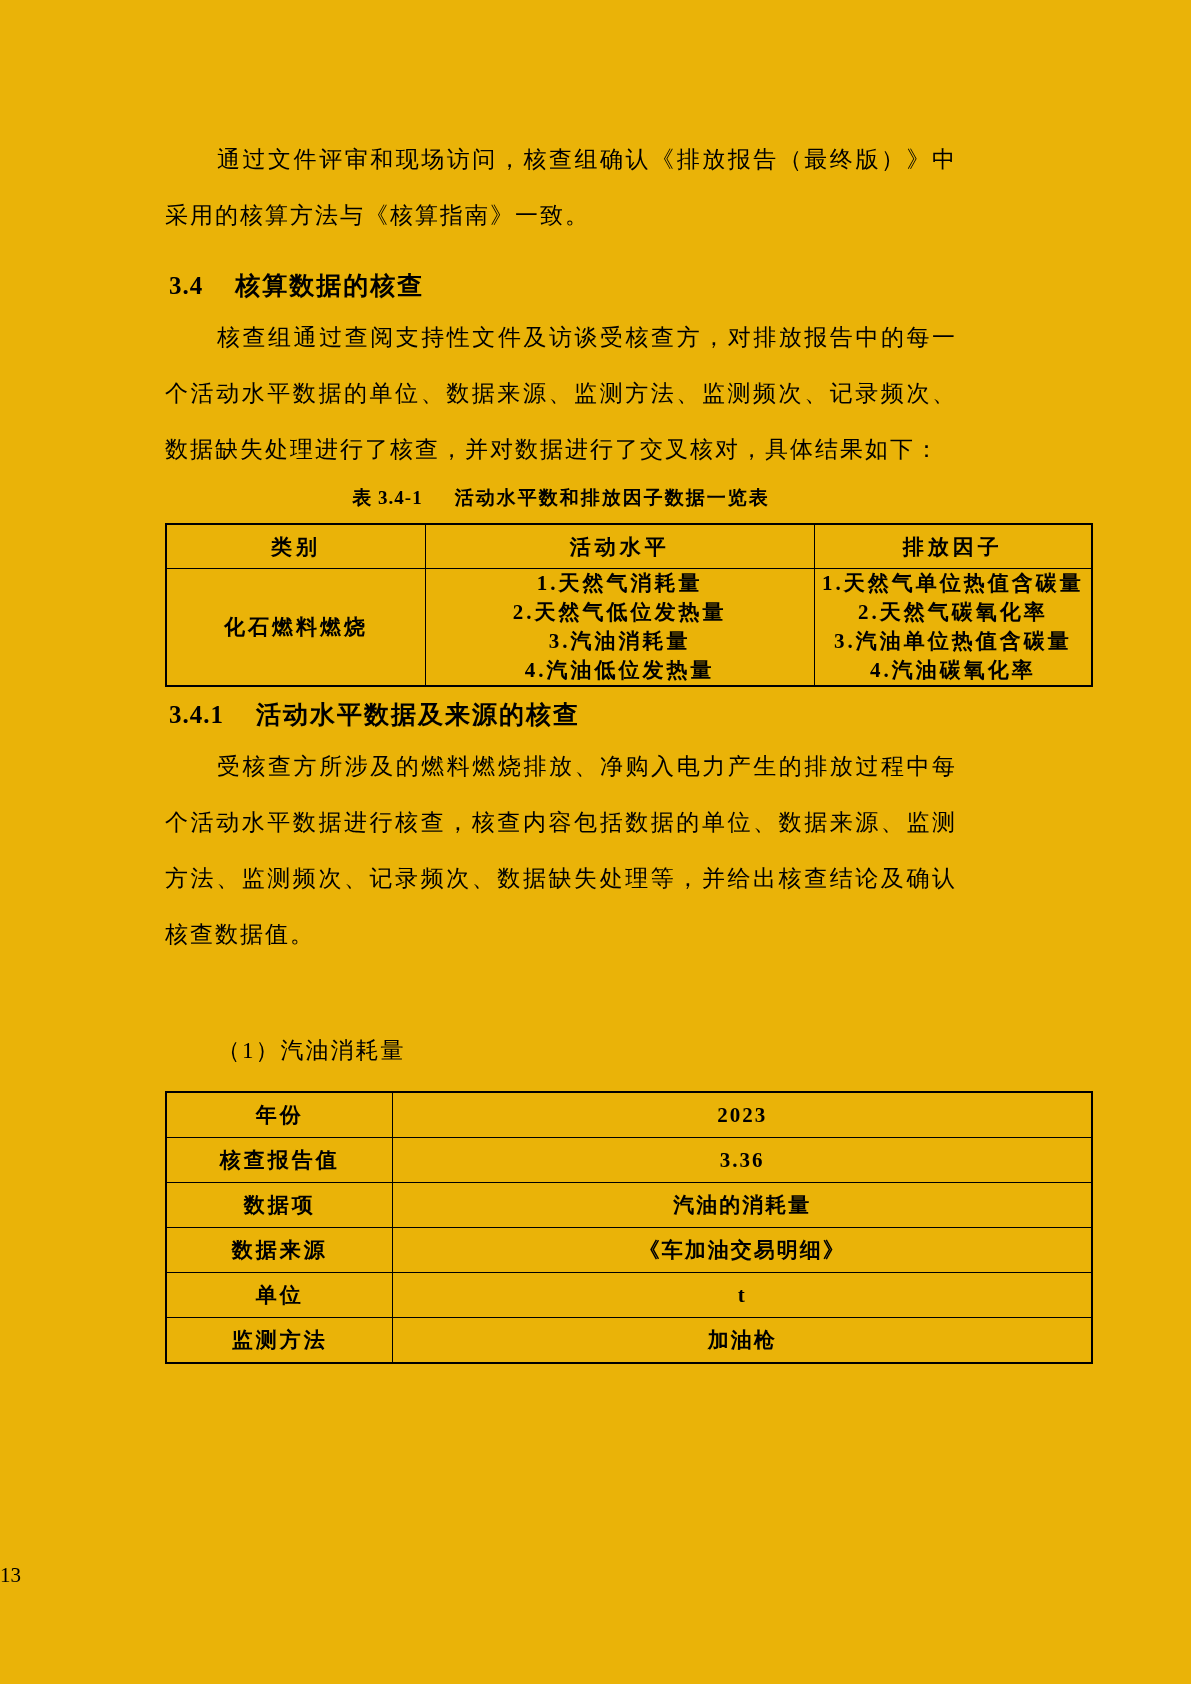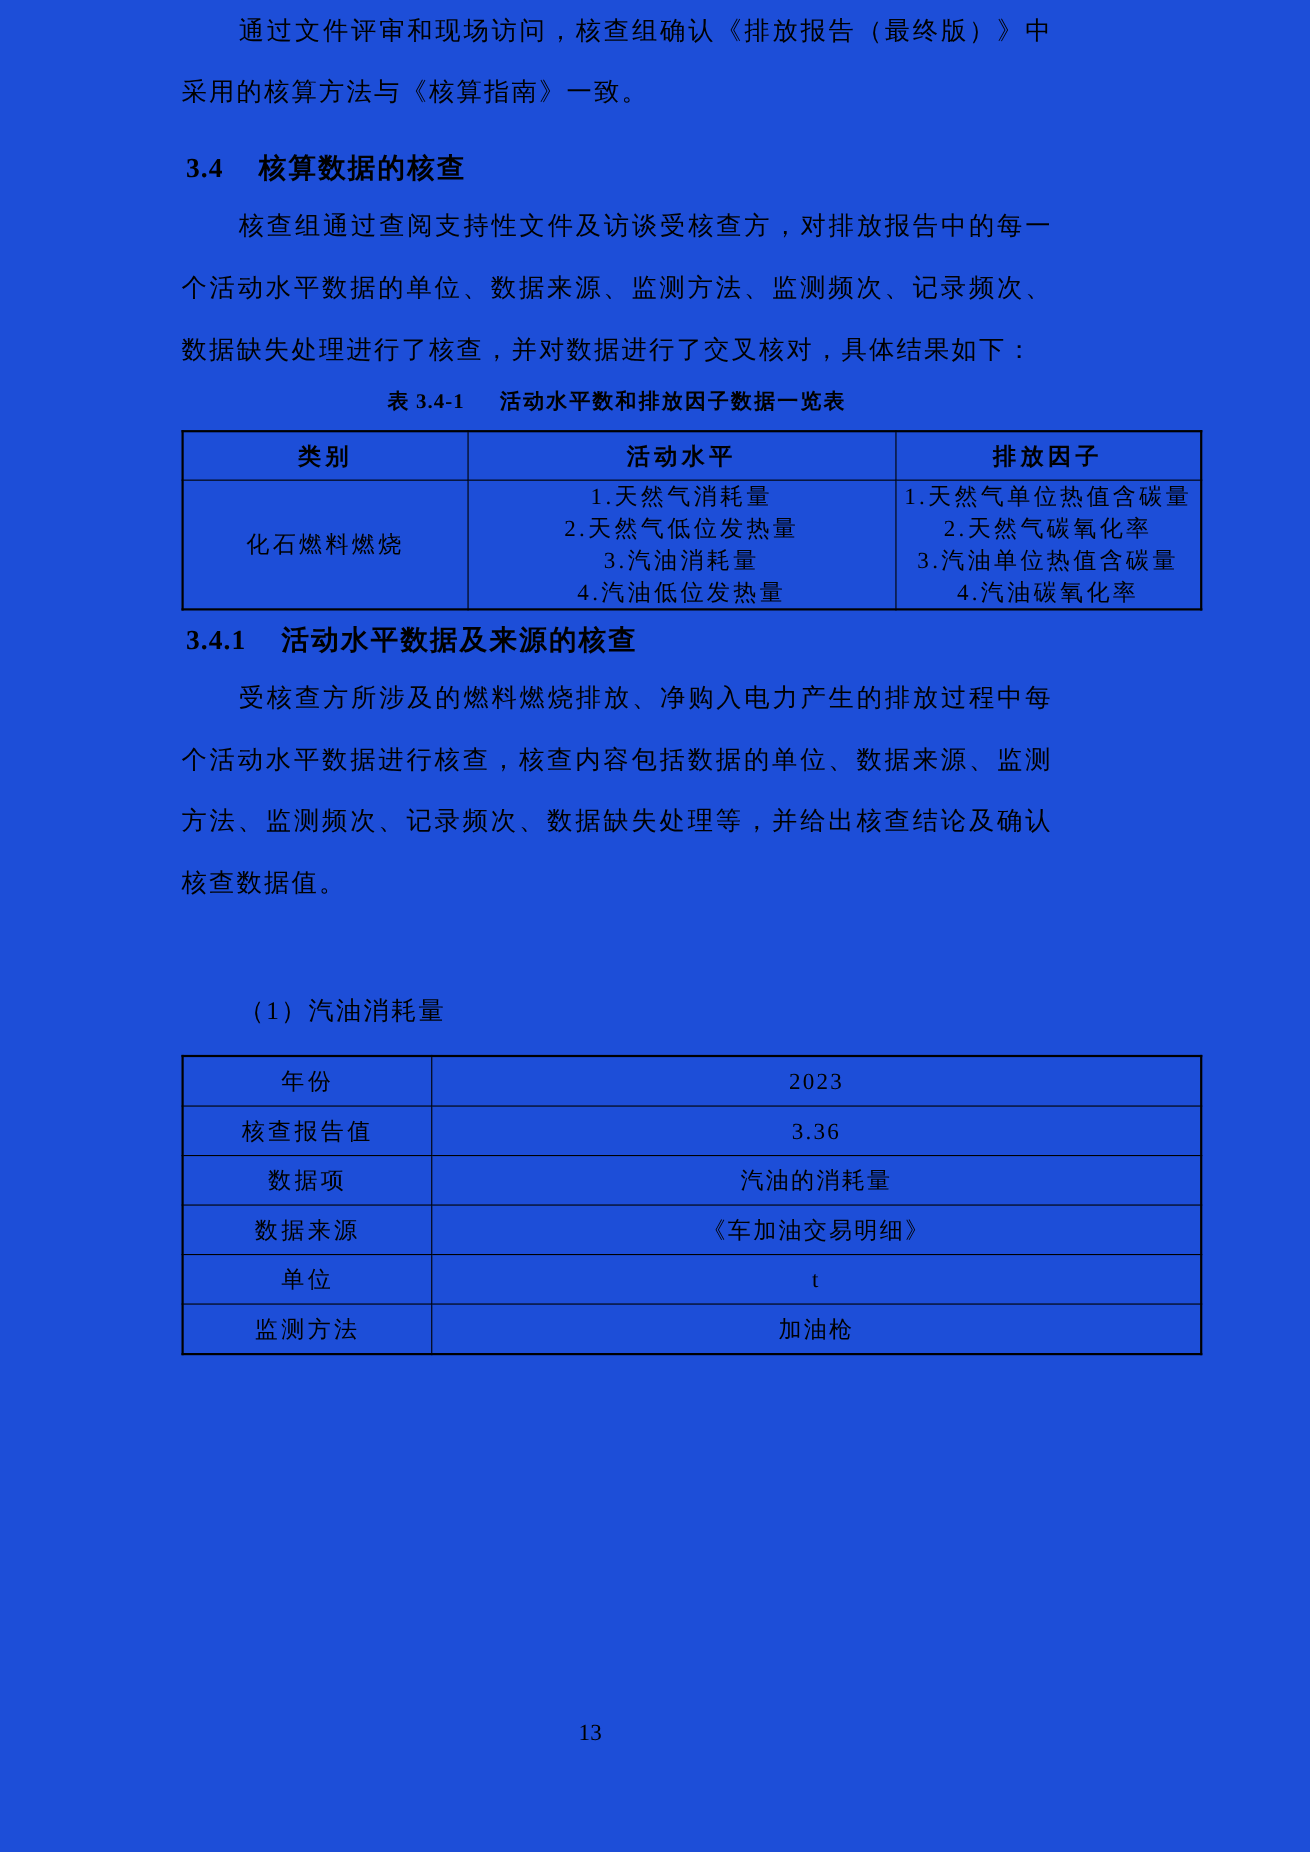--- a/index.html
+++ b/index.html
@@ -4,25 +4,26 @@
 <style>
   html, body {
     margin: 0;
     padding: 0;
     background: #ffffff;
   }
   .page {
     position: relative;
     width: 1191px;
     height: 1684px;
-    background: #1d4ed8;
+    background: #eab308;
     color: #000000;
     font-family: "Liberation Serif", "DejaVu Serif", serif;
     overflow: hidden;
     box-sizing: border-box;
+    padding-top: 132px;
   }
   .content {
     width: 792px;
     margin-left: 165px;
   }
   p.body-para {
     margin: 0;
     font-size: 23px;
     line-height: 56px;
     letter-spacing: 2px;
@@ -56,21 +57,21 @@
     width: 928px;
     border: 2px solid #000000;
   }
   table.doc-table td, table.doc-table th {
     border: 1px solid #000000;
     text-align: center;
     vertical-align: middle;
     font-size: 21px;
     letter-spacing: 3px;
     padding: 0 2px;
-    font-weight: normal;
+    font-weight: bold;
   }
   table.t1 { margin-top: 7px; }
   table.t1 th { height: 43px; font-weight: bold; letter-spacing: 4px; }
   table.t1 td.tall { height: 114px; }
   table.t1 td.short { height: 45px; }
   .cell-line { line-height: 29px; white-space: nowrap; }
   .item-label {
     margin: 60px 0 0 0;
     font-size: 23px;
     line-height: 56px;
@@ -78,21 +79,21 @@
     text-indent: 52px;
   }
   table.t2 { margin-top: 12px; }
   table.t2 td { height: 44px; }
   table.t2 td.val { letter-spacing: 2px; }
   .page-number {
     position: absolute;
     left: 0;
     width: 1073px;
     bottom: 96px;
-    text-align: center;
+    text-align: left;
     font-size: 21px;
     letter-spacing: 0;
   }
 </style>
 </head>
 <body>
 
 <div class="page">
   <div class="content">
 

